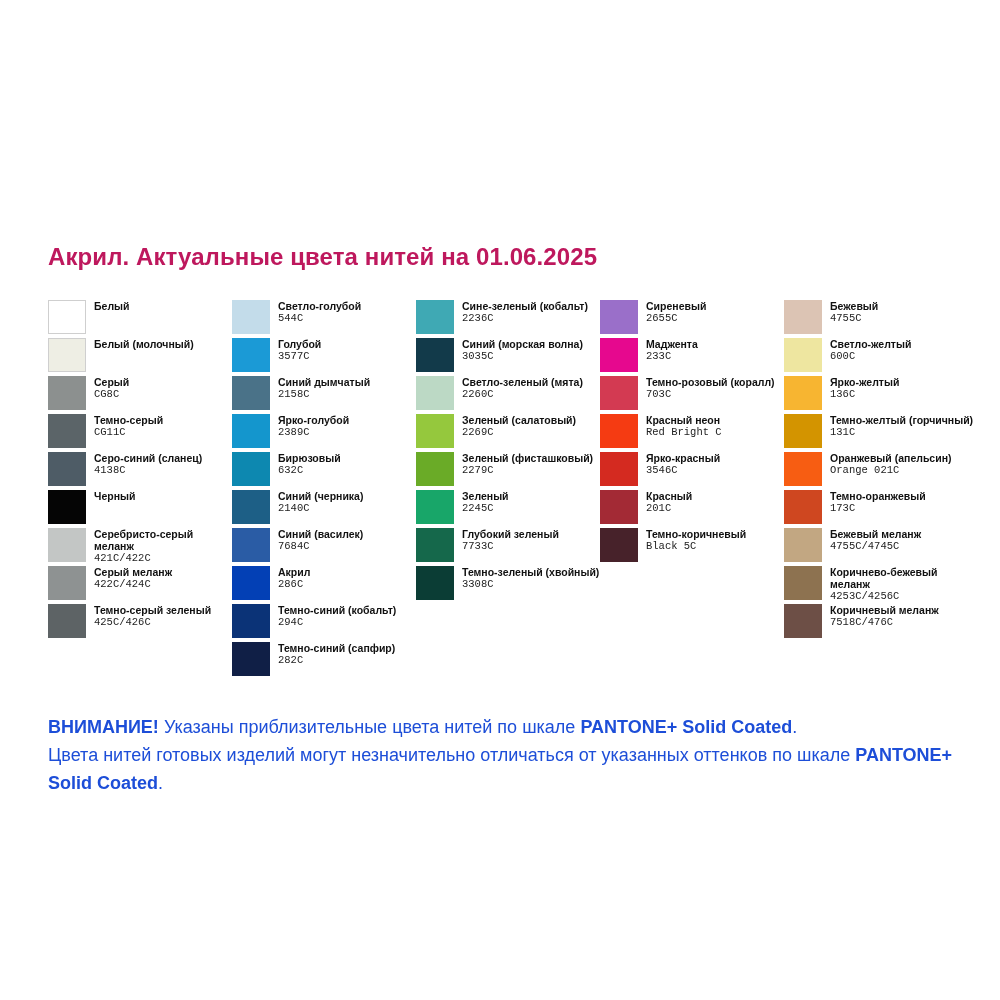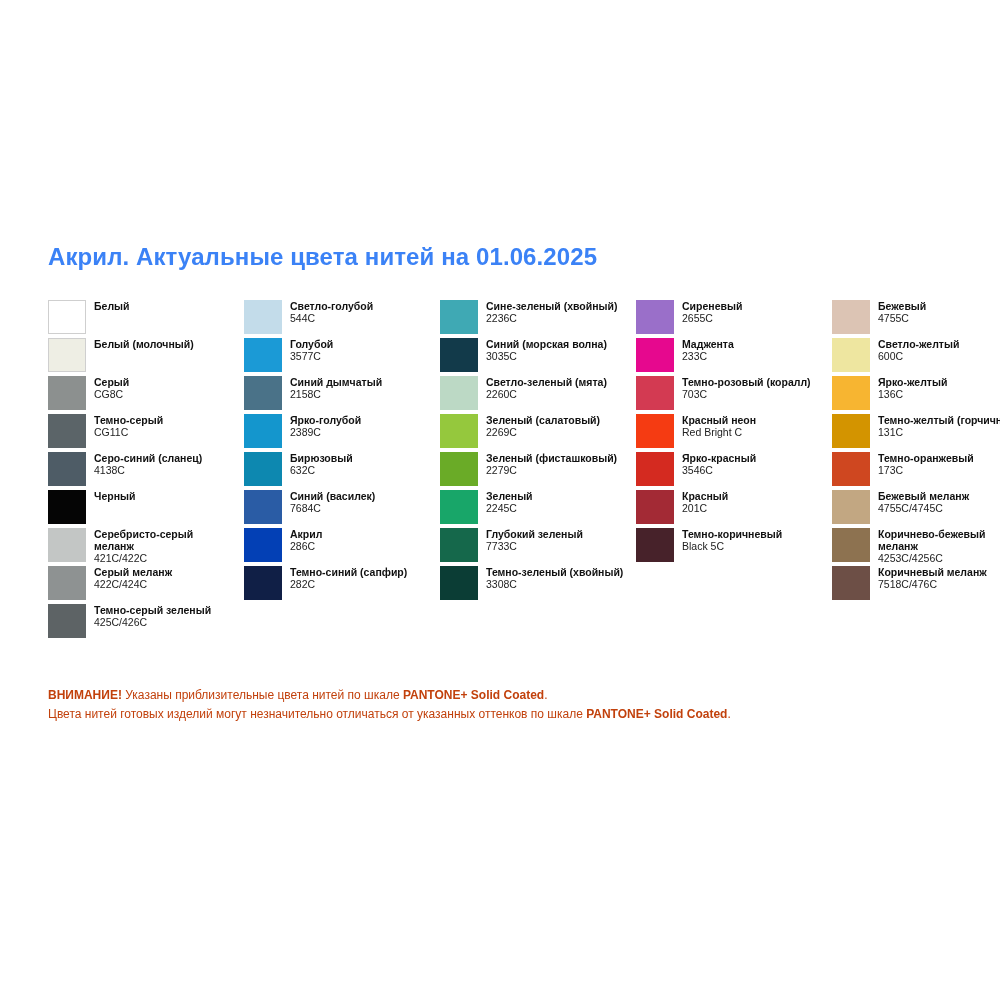--- a/index.html
+++ b/index.html
@@ -21,30 +21,30 @@
     width: 1000px;
     height: 1000px;
   }
   .title {
     position: absolute;
     left: 48px;
     top: 243px;
     font-size: 24px;
     font-weight: bold;
     letter-spacing: 0.1px;
-    color: #3b82f6;
+    color: #be185d;
     white-space: nowrap;
   }
   .columns {
     position: absolute;
     left: 48px;
     top: 300px;
     width: 920px;
     display: flex;
-    gap: 12px;
+    gap: 0px;
   }
   .column {
     width: 184px;
     flex: 0 0 184px;
   }
   .swatch-row {
     display: flex;
     align-items: flex-start;
     height: 38px;
     margin-bottom: 0px;
@@ -67,32 +67,33 @@
     font-size: 10.5px;
     font-weight: bold;
     color: #111111;
     white-space: nowrap;
   }
   .code {
     font-size: 10.5px;
     font-weight: normal;
     color: #222222;
     white-space: nowrap;
+    font-family: Liberation Mono, monospace;
   }
   .name.two-line {
     white-space: normal;
     max-width: 140px;
   }
   .footer {
     position: absolute;
     left: 48px;
-    top: 686px;
-    font-size: 12px;
+    top: 714px;
+    font-size: 18px;
     line-height: 1.55;
-    color: #c2410c;
+    color: #1d4ed8;
   }
   .footer .strong {
     font-weight: bold;
   }
 </style>
 </head>
 <body>
 
 <div class="page">
 
@@ -196,47 +197,61 @@
         </div>
       </div>
       <div class="swatch-row">
         <div class="swatch" style="background:#0d88b0"></div>
         <div class="labels">
           <div class="name">Бирюзовый</div>
           <div class="code">632C</div>
         </div>
       </div>
       <div class="swatch-row">
+        <div class="swatch" style="background:#1d5f86"></div>
+        <div class="labels">
+          <div class="name">Синий (черника)</div>
+          <div class="code">2140C</div>
+        </div>
+      </div>
+      <div class="swatch-row">
         <div class="swatch" style="background:#2a5ca5"></div>
         <div class="labels">
           <div class="name">Синий (василек)</div>
           <div class="code">7684C</div>
         </div>
       </div>
       <div class="swatch-row">
         <div class="swatch" style="background:#0340b5"></div>
         <div class="labels">
           <div class="name">Акрил</div>
           <div class="code">286C</div>
         </div>
       </div>
       <div class="swatch-row">
+        <div class="swatch" style="background:#0b3377"></div>
+        <div class="labels">
+          <div class="name">Темно-синий (кобальт)</div>
+          <div class="code">294C</div>
+        </div>
+      </div>
+      <div class="swatch-row">
         <div class="swatch" style="background:#101f46"></div>
         <div class="labels">
           <div class="name">Темно-синий (сапфир)</div>
           <div class="code">282C</div>
         </div>
       </div>
     </div>
 
     <div class="column">
       <div class="swatch-row">
         <div class="swatch" style="background:#3fa9b4"></div>
         <div class="labels">
-          <div class="name">Сине-зеленый (хвойный)</div>
+          <div class="name">Сине-зеленый (кобальт)</div>
           <div class="code">2236C</div>
         </div>
       </div>
       <div class="swatch-row">
         <div class="swatch" style="background:#123a4a"></div>
         <div class="labels">
           <div class="name">Синий (морская волна)</div>
           <div class="code">3035C</div>
         </div>
       </div>
@@ -356,20 +371,27 @@
         <div class="labels">
           <div class="name">Ярко-желтый</div>
           <div class="code">136C</div>
         </div>
       </div>
       <div class="swatch-row">
         <div class="swatch" style="background:#d39400"></div>
         <div class="labels">
           <div class="name">Темно-желтый (горчичный)</div>
           <div class="code">131C</div>
+        </div>
+      </div>
+      <div class="swatch-row">
+        <div class="swatch" style="background:#f75d12"></div>
+        <div class="labels">
+          <div class="name">Оранжевый (апельсин)</div>
+          <div class="code">Orange 021C</div>
         </div>
       </div>
       <div class="swatch-row">
         <div class="swatch" style="background:#cf4720"></div>
         <div class="labels">
           <div class="name">Темно-оранжевый</div>
           <div class="code">173C</div>
         </div>
       </div>
       <div class="swatch-row">

